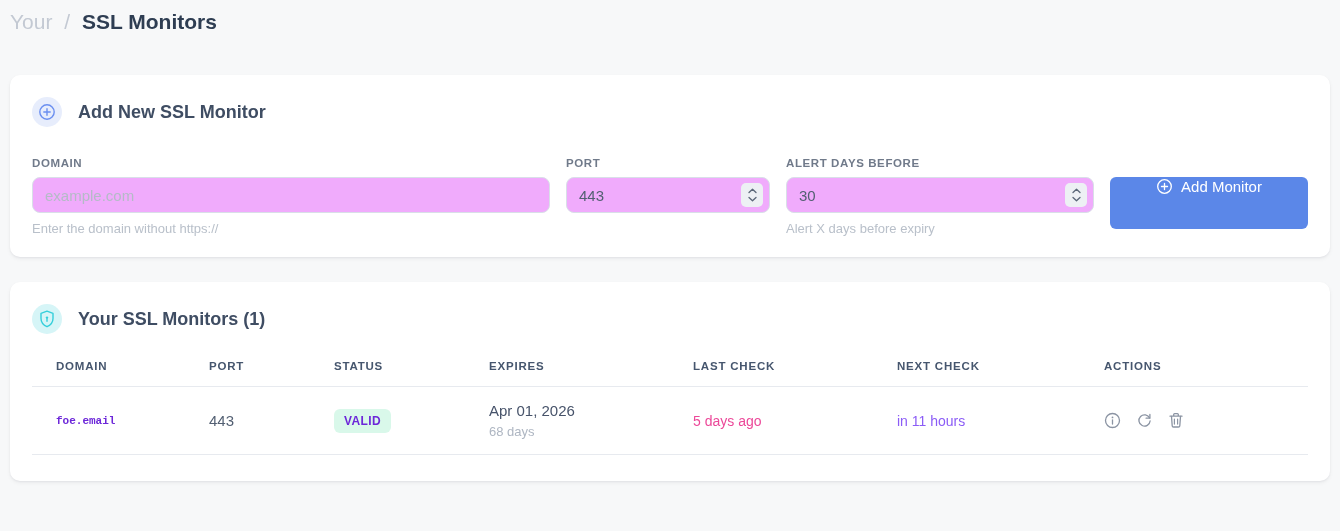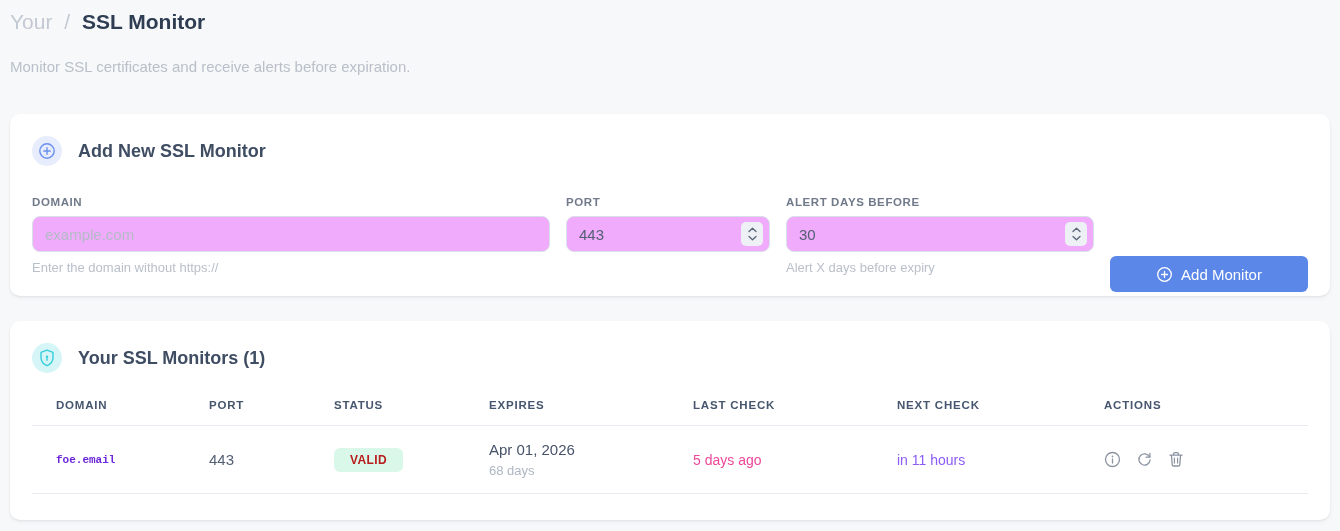--- a/index.html
+++ b/index.html
@@ -55,60 +55,59 @@
   .num-input { padding-right:40px; }
   .spinner {
     position:absolute; right:7px; top:50%; transform:translateY(-50%);
     width:22px; height:24px; background:#edf0f4; border-radius:5px;
     display:flex; flex-direction:column; align-items:center; justify-content:center; gap:2px;
     cursor:pointer;
   }
   .helper { margin-top:8px; font-size:13px; color:#b9c0ca; }
 
   .btn-add {
-    width:198px; height:36px; margin-top:60px;
+    width:198px; height:52px; margin-top:20px;
     background:#5b87e8; color:#fff; border:none; border-radius:6px;
     font-size:15px; font-family:"Liberation Sans", sans-serif;
-    display:flex; align-items:center; justify-content:center; gap:8px;
+    display:flex; align-items:flex-start; justify-content:center; gap:8px;
     cursor:pointer;
   }
 
   
   table { width:100%; border-collapse:collapse; margin-top:26px; table-layout:fixed; }
   th {
     text-align:left; font-size:11.5px; font-weight:bold; color:#46566e;
     letter-spacing:.8px; padding:0 0 14px 0; border-bottom:1px solid #e7eaef;
   }
   td { padding:15px 0; border-bottom:1px solid #e7eaef; vertical-align:middle; }
   th.first, td.first { padding-left:24px; }
   .cell-domain { font-size:11px; font-weight:bold; color:#6d28d9;font-family:Liberation Mono, monospace; }
   .cell-port { font-size:15px; color:#525f72; }
   .badge-valid {
-    display:inline-block; background:#d9f8ea; color:#b91c1c;
+    display:inline-block; background:#d9f8ea; color:#6d28d9;
     font-size:12px; font-weight:bold; letter-spacing:.4px;
-    padding:5px 16px; border-radius:6px;
+    padding:5px 10px; border-radius:6px;
   }
   .expires-date { font-size:15px; color:#47536a; }
   .expires-sub { font-size:13px; color:#aeb6c2; margin-top:5px; }
   .cell-last { font-size:14px; color:#ec4899; }
   .cell-next { font-size:14px; color:#8b5cf6; cursor:pointer; }
   .actions { display:flex; align-items:center; gap:15px; }
   .action-btn { background:none; border:none; padding:0; cursor:pointer; display:flex; align-items:center; }
 </style>
 </head>
 <body>
 
 <div class="page">
 
   <div class="breadcrumb">
     <span class="crumb-muted">Your</span>
     <span class="crumb-sep">/</span>
-    <span class="crumb-current">SSL Monitor</span>
+    <span class="crumb-current">SSL Monitors</span>
   </div>
-  <div class="subtitle">Monitor SSL certificates and receive alerts before expiration.</div>
 
   <div class="card card-add">
     <div class="card-head">
       <span class="icon-badge badge-blue">
         <svg width="18" height="18" viewBox="0 0 18 18" fill="none">
           <circle cx="9" cy="9" r="7.2" stroke="#6b8ff0" stroke-width="1.4"></circle>
           <path d="M9 5.8v6.4M5.8 9h6.4" stroke="#6b8ff0" stroke-width="1.4" stroke-linecap="round"></path>
         </svg>
       </span>
       <span class="card-title">Add New SSL Monitor</span>

